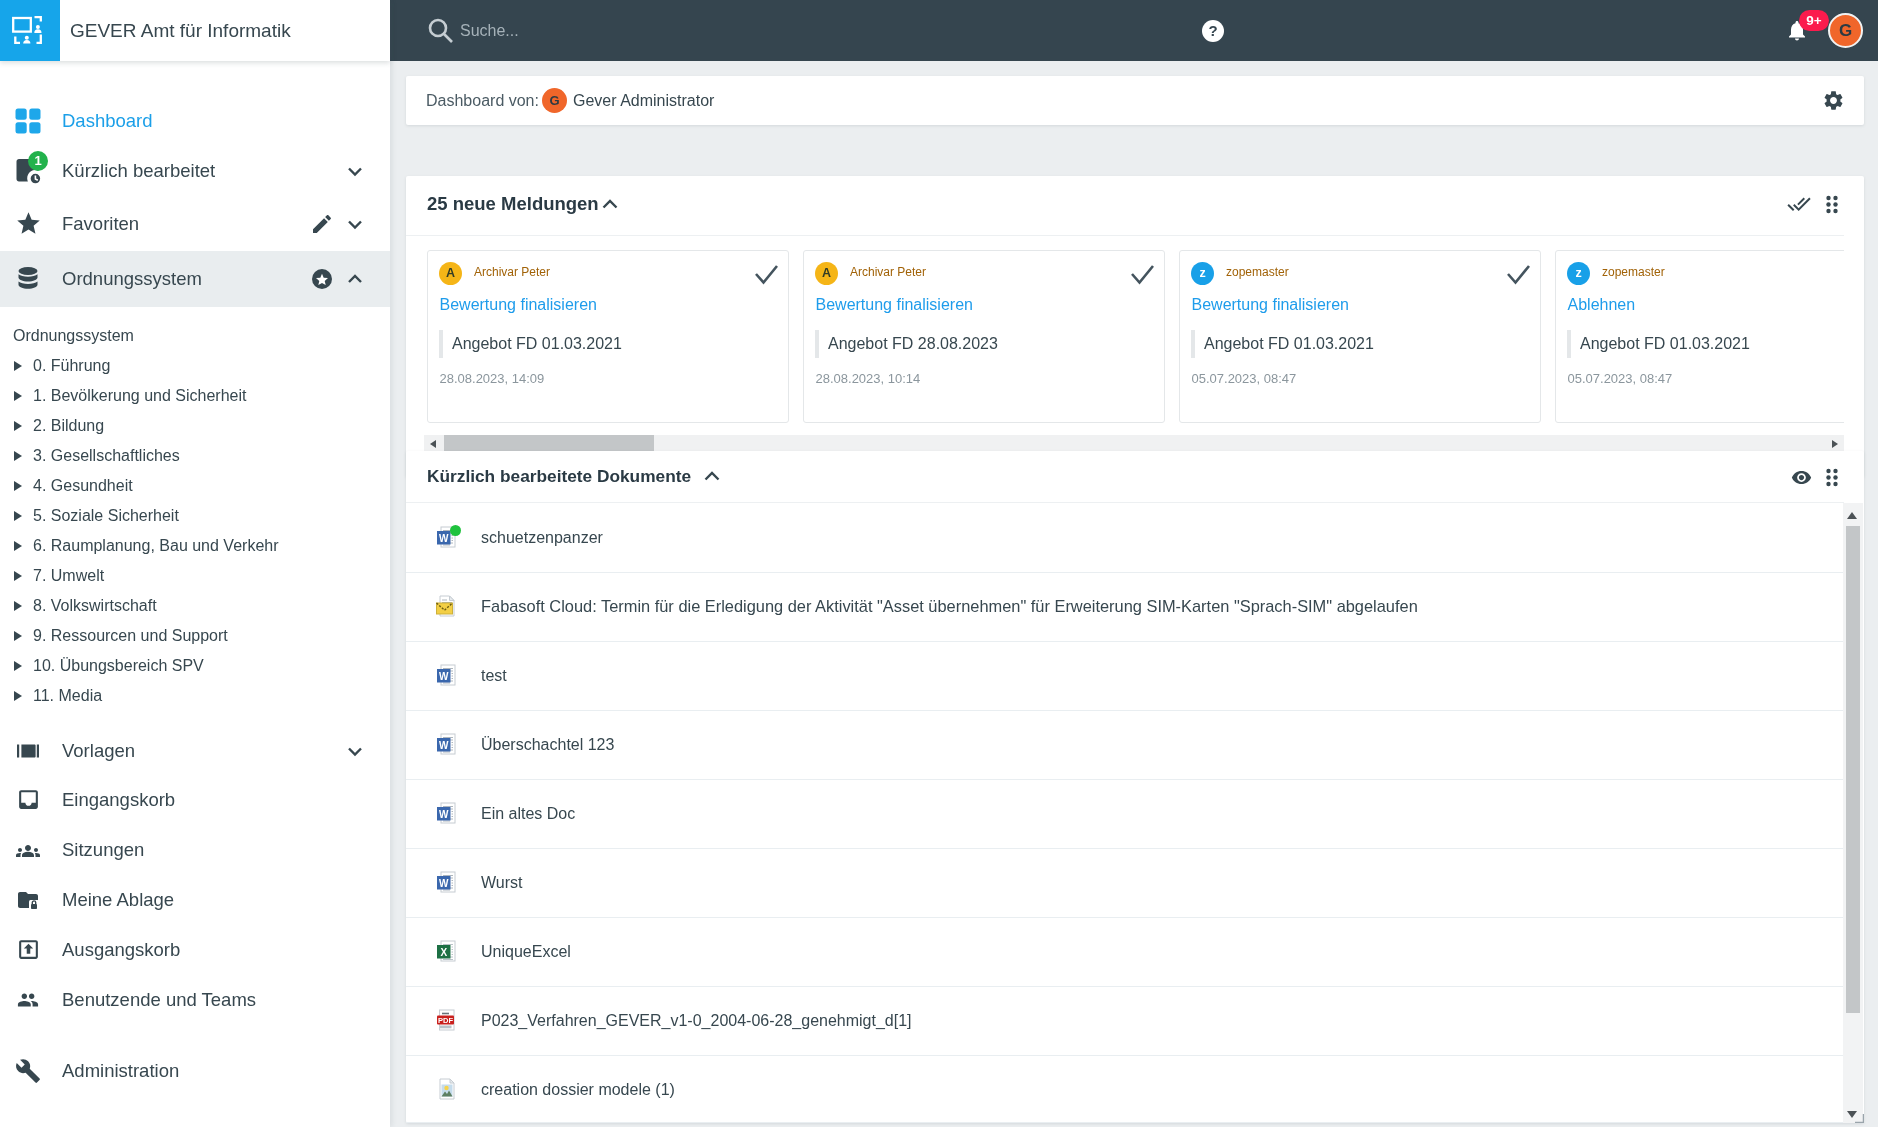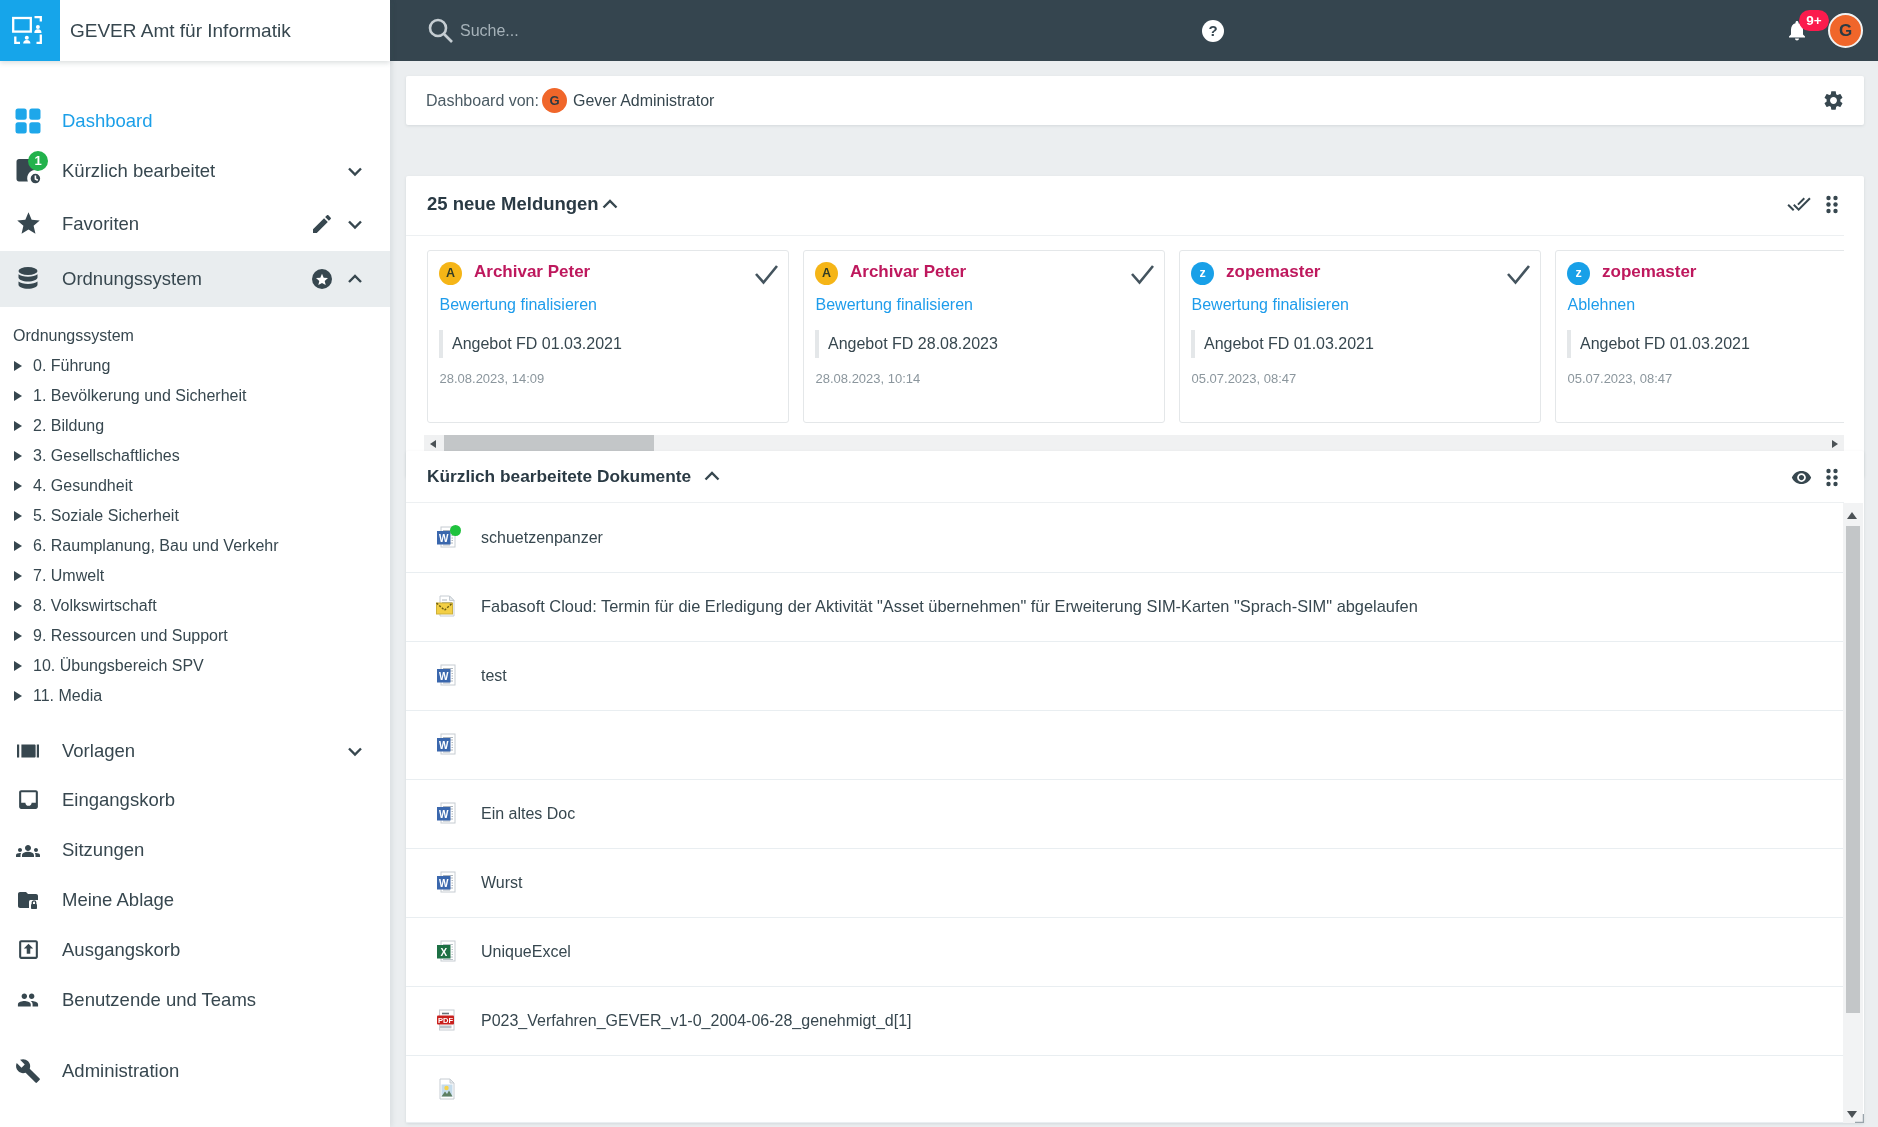--- a/index.html
+++ b/index.html
@@ -27,21 +27,21 @@
   #bar1 { left:406px; top:76px; width:1458px; height:49px; }
   #bar1 .t1 { position:absolute; left:20px; top:0; height:49px; line-height:49px; font-size:16px; color:#4b5b64; }
   #bar1 .t2 { position:absolute; left:167px; top:0; height:49px; line-height:49px; font-size:16px; color:#37474f; }
   #panel1 { left:406px; top:136px; width:1458px; height:301px;margin-top:40px; }
   #panel2 { left:406px; top:451px; width:1458px; height:672px; }
   .phead { position:absolute; left:21px; top:0; height:59px; line-height:55px; font-size:18.5px; font-weight:bold; color:#2a3a44; }
   .psep { position:absolute; left:0; width:1438px; height:1px; background:#edf0f2; }
   
   .ncard { position:absolute; top:74px; width:362px; height:173px; background:#fff; border:1px solid #e4e7e9; border-radius:3px; }
   .ncard .av { position:absolute; left:11px; top:10.5px; width:23px; height:23px; border-radius:50%; text-align:center; line-height:23px; font-size:12.5px; font-weight:bold; }
-  .ncard .nm { position:absolute; left:46px; top:11px; height:20px; line-height:20px; font-size:17px; font-weight:bold; color:#be185d; }
+  .ncard .nm { position:absolute; left:46px; top:11px; height:20px; line-height:20px; font-size:12px; font-weight:normal; color:#a16207; }
   .ncard .lnk { position:absolute; left:11.5px; top:43.5px; height:20px; line-height:20px; font-size:16px; color:#1e9ceb; }
   .ncard .qbar { position:absolute; left:10.5px; top:79px; width:4px; height:28px; background:#e4e7e9; }
   .ncard .qtx { position:absolute; left:24px; top:79px; height:28px; line-height:28px; font-size:16px; color:#37474f; }
   .ncard .dt { position:absolute; left:11.5px; top:120px; height:16px; line-height:16px; font-size:13px; color:#8b969d; }
   .av-a { background:#f5b517; color:#313b25; }
   .av-z { background:#18a0e8; color:#fff; }
   
   .drow { position:absolute; left:0; width:1438px; height:69px; }
   .drow .dtx { position:absolute; left:75px; top:0; height:69px; line-height:69px; font-size:16px; color:#37474f; }
   .drow .dic { position:absolute; left:30px; top:23.5px; }
@@ -367,20 +367,21 @@
           <line x1="7" y1="7" x2="17" y2="7"></line>
           <line x1="15.5" y1="9.5" x2="17" y2="9.5"></line>
           <line x1="15.5" y1="12" x2="17" y2="12"></line>
           <line x1="15.5" y1="14.5" x2="17" y2="14.5"></line>
           <line x1="7" y1="17" x2="17" y2="17"></line>
           <line x1="7" y1="19" x2="14" y2="19"></line>
         </g>
         <rect x="1" y="5" width="13.5" height="13.5" fill="#3a67ad"></rect>
         <text x="7.75" y="15.6" text-anchor="middle" font-size="10" font-weight="bold" fill="#fff" font-family="Liberation Sans">W</text>
       </svg>
+      <div class="dtx">Überschachtel 123</div>
     </div>
     <div class="sep2" style="top:327.5px"></div>
     <div class="drow" style="top:327.5px">
       <svg class="dic" width="21" height="23" viewBox="0 0 21 23">
         <rect x="5" y="1" width="14" height="20" fill="#fff" stroke="#c6ccd2"></rect>
         <g stroke="#aeb6bd" stroke-width="1">
           <line x1="7" y1="4.5" x2="17" y2="4.5"></line>
           <line x1="7" y1="7" x2="17" y2="7"></line>
           <line x1="15.5" y1="9.5" x2="17" y2="9.5"></line>
           <line x1="15.5" y1="12" x2="17" y2="12"></line>
@@ -442,20 +443,21 @@
     </div>
     <div class="sep2" style="top:603.5px"></div>
     <div class="drow" style="top:603.5px">
       <svg class="dic" width="21" height="23" viewBox="0 0 21 23">
         <path d="M4 1 H14 L18 5 V21 H4 Z" fill="#fff" stroke="#c6ccd2"></path>
         <path d="M14 1 L18 5 H14 Z" fill="#e7ebee" stroke="#c6ccd2"></path>
         <rect x="5.5" y="6.5" width="11" height="12" fill="#c5dcec"></rect>
         <circle cx="10.5" cy="10" r="2.2" fill="#f6d34b"></circle>
         <path d="M5.5 18.5 L9 13.5 L11 16 L13 12.5 L16.5 18.5 Z" fill="#5d7f62"></path>
       </svg>
+      <div class="dtx">creation dossier modele (1)</div>
     </div>
     <div class="sep2" style="top:671px"></div>
     <div id="vsb">
       <div class="arrow" style="left:4px;top:9px;border-left:5px solid transparent;border-right:5px solid transparent;border-bottom:7px solid #4c5256;"></div>
       <div class="thumb"></div>
       <div class="arrow" style="left:4px;top:608px;border-left:5px solid transparent;border-right:5px solid transparent;border-top:7px solid #4c5256;"></div>
     </div>
     <svg class="abs" style="left:1448px;top:662px" width="10" height="10" viewBox="0 0 10 10" fill="none" stroke="#9aa4ab" stroke-width="1.5">
       <path d="M1 9.5 H9.5 V1"></path>
     </svg>

